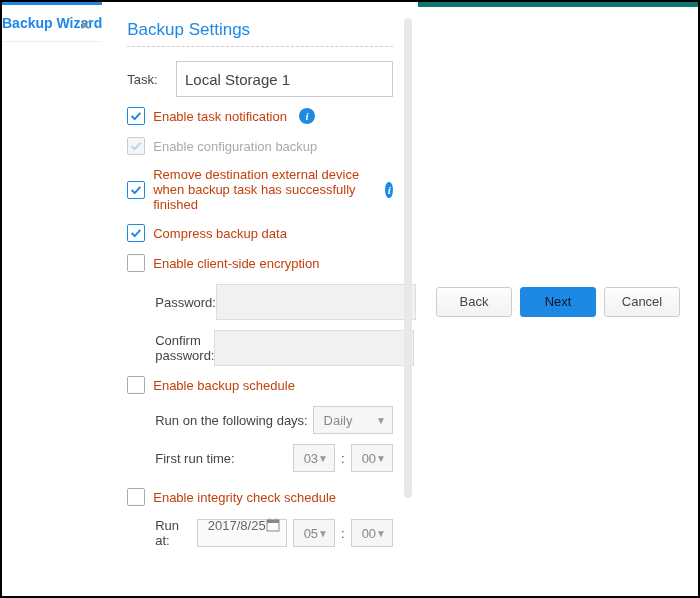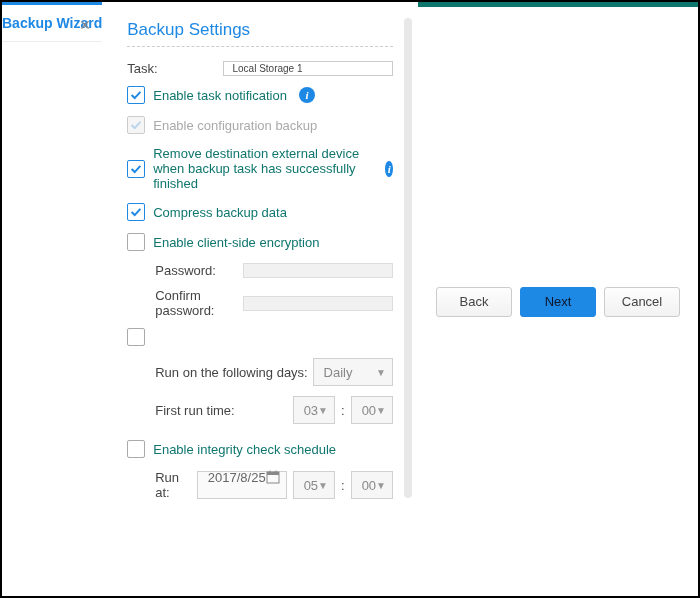--- a/index.html
+++ b/index.html
@@ -75,23 +75,23 @@
 .row.indent .label {
   padding-left: 28px;
   width: 315px;
 }
 .row.indent2 .label {
   padding-left: 28px;
   width: 315px;
 }
 .input-text {
   border: 1px solid #ccc;
-  height: 15px;
+  height: 36px;
   padding: 0 8px;
-  font-size: 10px;
+  font-size: 15px;
   color: #444;
   background: #fff;
 }
 .input-text.wide { width: 270px; }
 .input-text.pw {
   width: 200px;
   background: #f1f1f1;
   border-color: #ddd;
 }
 .checkbox-row {
@@ -111,21 +111,21 @@
   justify-content: center;
   flex-shrink: 0;
 }
 .cb.checked {
   border-color: #1e88e5;
 }
 .cb.checked svg { display: block; }
 .cb svg { display: none; width: 14px; height: 14px; }
 .cb.disabled { background: #f5f5f5; border-color: #ccc; }
 .cb.disabled.checked path { stroke: #b8d4ed; }
-.cb-label { color: #0f766e; }
+.cb-label { color: #c2410c; }
 .cb-label.disabled { color: #aaa; }
 .info-icon {
   width: 16px;
   height: 16px;
   border-radius: 50%;
   background: #1e88e5;
   color: #fff;
   font-family: Georgia, serif;
   font-style: italic;
   font-weight: bold;
@@ -276,20 +276,21 @@
 
     <div class="row indent">
       <div class="label">Confirm password:</div>
       <input class="input-text pw" type="password" disabled="" style="">
     </div>
 
     <div class="checkbox-row">
       <span class="cb">
         
       </span>
+      <span class="cb-label">Enable backup schedule</span>
     </div>
 
     <div class="row indent">
       <div class="label">Run on the following days:</div>
       <div class="select w150">
         <span>Daily</span>
         <span class="chev">▼</span>
       </div>
     </div>
 

